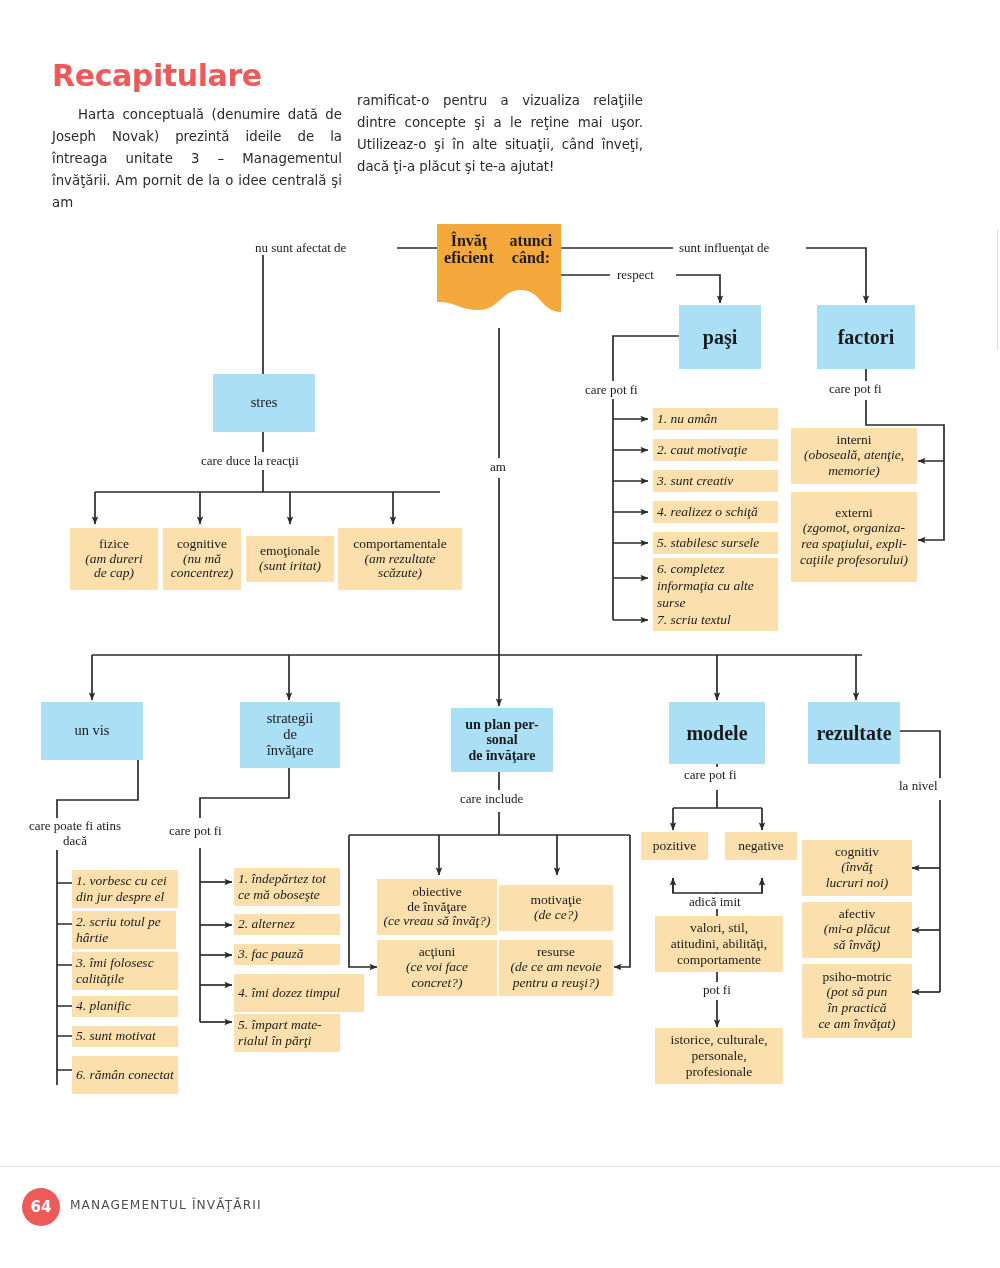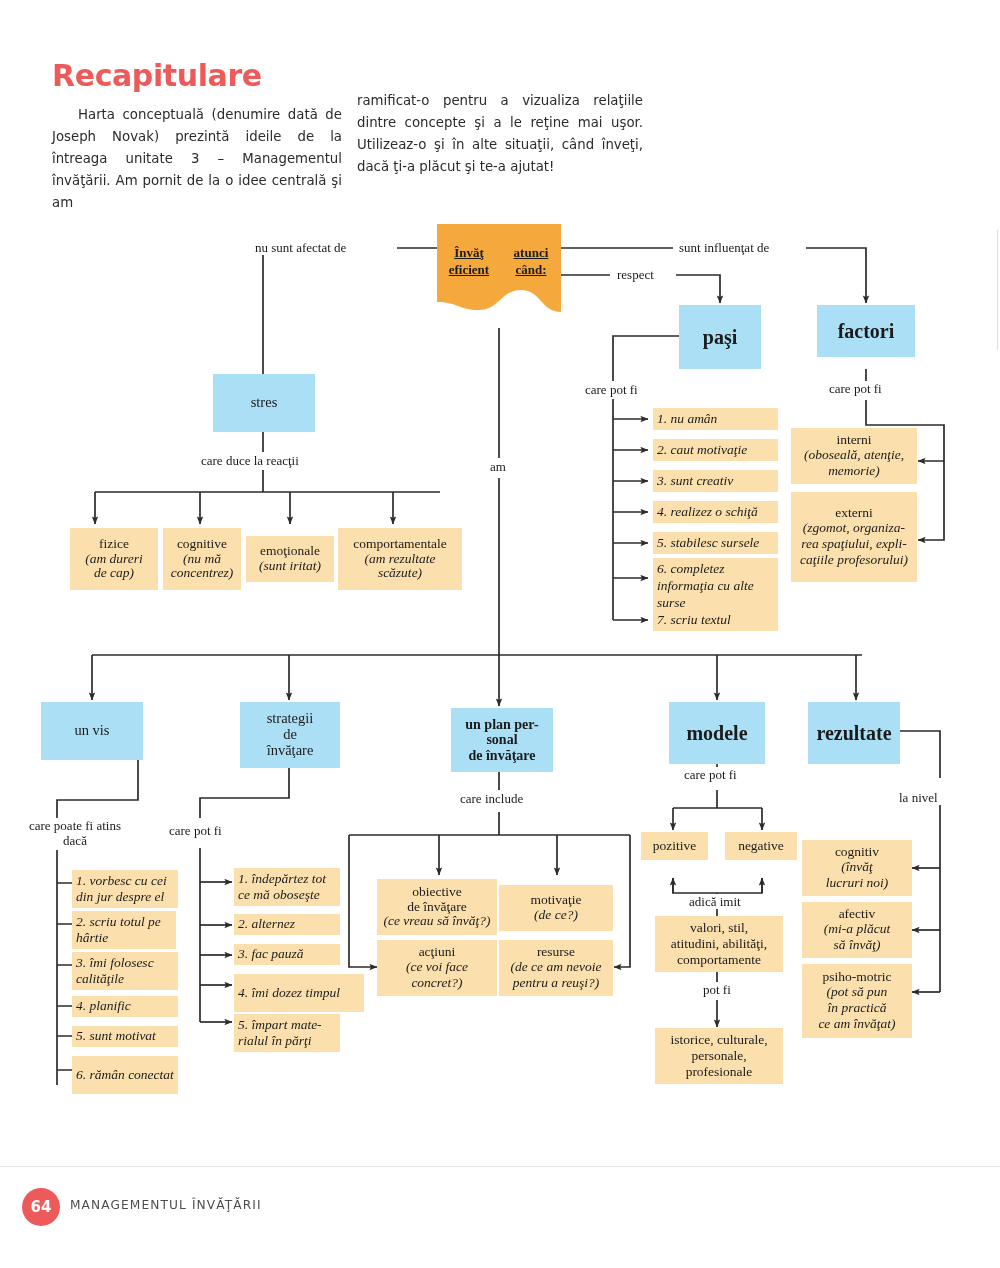--- a/index.html
+++ b/index.html
@@ -26,23 +26,23 @@
   .yel.it{font-style:italic;}
   .yel.left{justify-content:flex-start;text-align:left;padding-left:4px;}
   .yel .par{font-style:italic;}
   .lbl{position:absolute;font-family:"Liberation Serif",serif;font-size:13px;
        color:#1b1b1b;background:#fff;padding:0 3px;white-space:nowrap;line-height:15px;}
   .lbl.two{white-space:normal;text-align:center;line-height:15px;}
 
   
   #center-banner{position:absolute;left:437px;top:224px;width:124px;height:104px;}
   #center-banner .cap{position:absolute;left:0;top:0;width:100%;height:100%;
-     display:flex;align-items:flex-start;justify-content:center;padding-top:20px;
+     display:flex;align-items:flex-start;justify-content:center;padding-top:8px;
      box-sizing:border-box;font-family:"Liberation Serif",serif;font-weight:bold;
-     font-size:13px;line-height:17px;color:#1b1b1b;text-align:center;z-index:2;text-decoration:underline;}
+     font-size:16px;line-height:17px;color:#1b1b1b;text-align:center;z-index:2;}
 
   
   #footer{position:absolute;left:0;bottom:16px;width:1000px;height:86px;}
   #footer-rule{position:absolute;left:0;top:0;width:1000px;height:1px;background:#e6e6e6;}
   #page-badge{position:absolute;left:22px;top:22px;width:38px;height:38px;border-radius:50%;
       background:#ec5a5a;color:#fff;font-family:"DejaVu Sans",sans-serif;font-weight:bold;
       font-size:15px;display:flex;align-items:center;justify-content:center;}
   #footer-text{position:absolute;left:70px;top:32px;font-family:"DejaVu Sans",sans-serif;
       font-size:12.2px;letter-spacing:1.1px;color:#4d4d4d;}
   #edge-line{position:absolute;right:2px;top:230px;width:1px;height:120px;background:#d8dede;}
@@ -168,25 +168,25 @@
   <div class="lbl" style="left:198px;top:453px;">care duce la reacţii</div>
   <div class="lbl" style="left:582px;top:382px;">care pot fi</div>
   <div class="lbl" style="left:826px;top:381px;">care pot fi</div>
   <div class="lbl two" style="left:24px;top:818px;width:96px;">care poate fi
 atins dacă</div>
   <div class="lbl" style="left:166px;top:823px;">care pot fi</div>
   <div class="lbl" style="left:457px;top:791px;">care include</div>
   <div class="lbl" style="left:681px;top:767px;">care pot fi</div>
   <div class="lbl" style="left:686px;top:894px;">adică imit</div>
   <div class="lbl" style="left:700px;top:982px;">pot fi</div>
-  <div class="lbl" style="left:896px;top:778px;margin-top:12px;">la nivel</div>
+  <div class="lbl" style="left:896px;top:778px;">la nivel</div>
 
   <div class="node blue" style="left:213px;top:374px;width:102px;height:58px;">stres</div>
   <div class="node blue bold" style="left:679px;top:305px;width:82px;height:64px;">paşi</div>
-  <div class="node blue bold" style="left:817px;top:305px;width:98px;height:52px;">factori</div>
+  <div class="node blue bold" style="left:817px;top:305px;width:98px;height:64px;">factori</div>
   <div class="node blue" style="left:41px;top:702px;width:102px;height:58px;">un vis</div>
   <div class="node blue ml" style="left:240px;top:702px;width:100px;height:66px;white-space:pre-line;">strategii
 de
 învăţare</div>
   <div class="node blue bold" style="left:451px;top:708px;width:102px;height:64px;white-space:pre-line;font-size:14px;">un plan per-
 sonal
 de învăţare</div>
   <div class="node blue bold" style="left:669px;top:702px;width:96px;height:62px;">modele</div>
   <div class="node blue bold" style="left:808px;top:702px;width:92px;height:62px;">rezultate</div>
 

